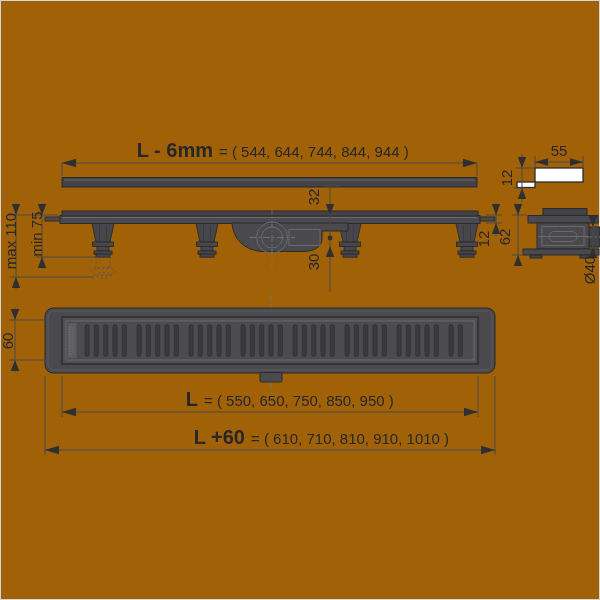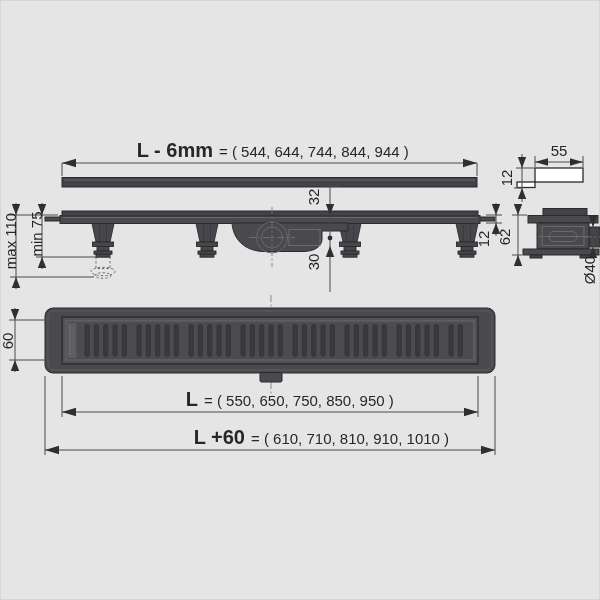--- a/index.html
+++ b/index.html
@@ -1,16 +1,16 @@
 <!DOCTYPE html>
 <html><head>
 <meta charset="utf-8">
 <style>
   html,body{margin:0;padding:0;background:#ffffff;}
-  .canvas{position:relative;width:600px;height:600px;background:#e5e5e5;
+  .canvas{position:relative;width:600px;height:600px;background:#a16207;
           box-shadow:inset 0 0 0 1px #d6d6d6;overflow:hidden;
           font-family:"Liberation Sans", sans-serif;}
   svg{position:absolute;left:0;top:0;}
   svg text{fill:#27272a;font-family:"Liberation Sans",sans-serif;font-size:15px;}
   svg text.big{font-weight:bold;font-size:20px;}
   .dim{stroke:#4a4a4a;stroke-width:1;fill:none;}
   .arr{fill:#2f2f31;stroke:none;}
   .body{fill:#4a4a4e;stroke:#2b2b2d;stroke-width:1;}
   .bodyd{fill:#434347;stroke:#2b2b2d;stroke-width:1;}
   .lite{stroke:#6a6a6e;stroke-width:1;fill:none;}

